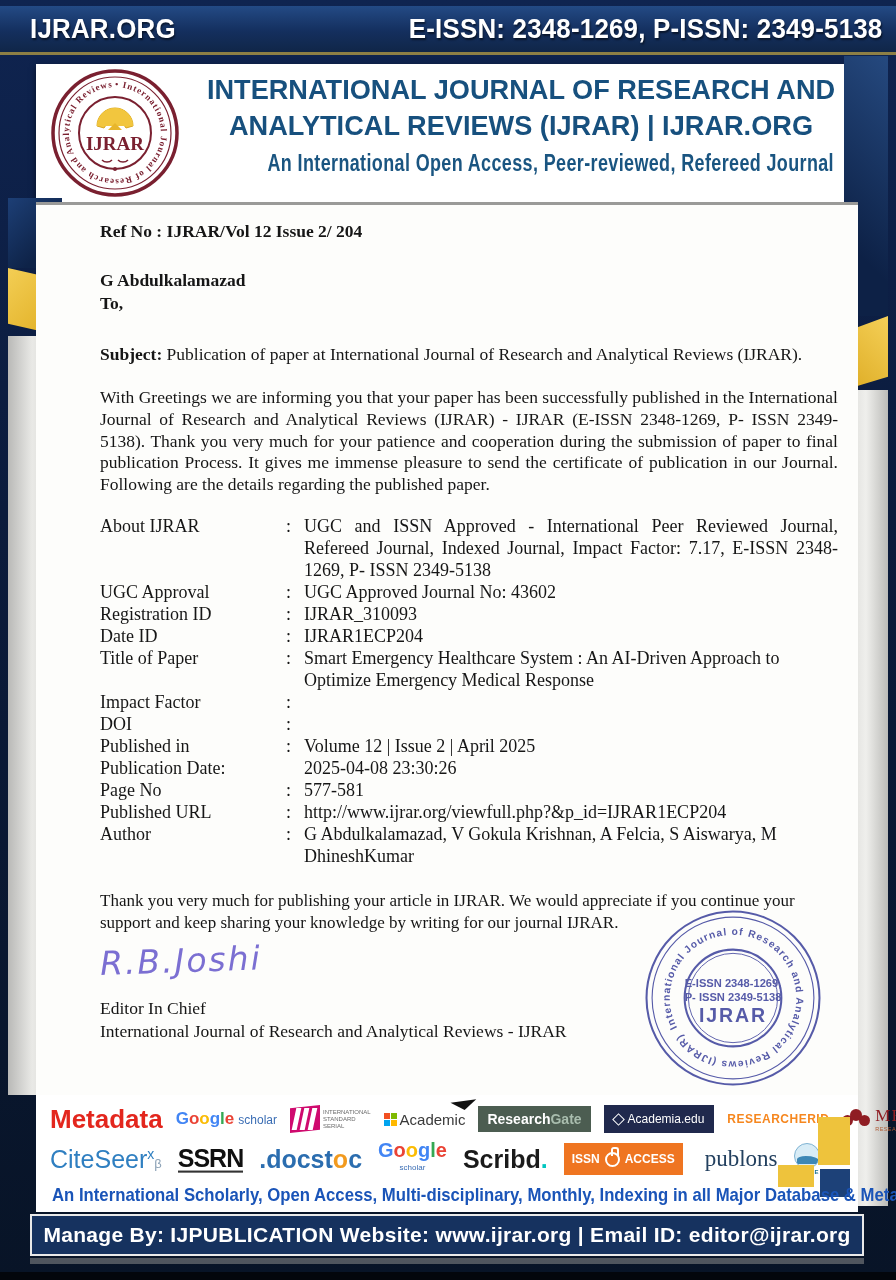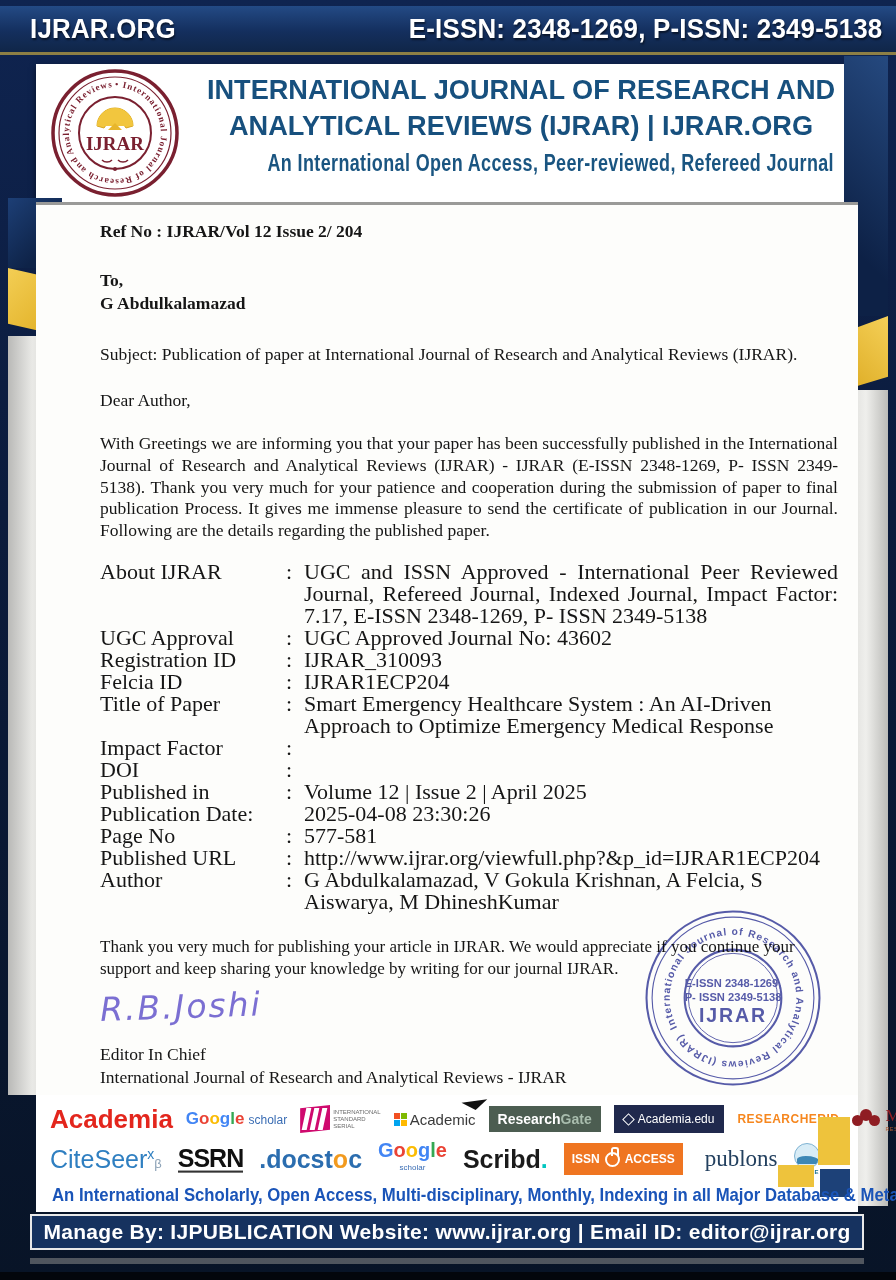--- a/index.html
+++ b/index.html
@@ -38,25 +38,25 @@
   .band-right .silver { height:816px; background:linear-gradient(90deg,#d8d8d5 0%,#efefec 50%,#bbbbb8 100%); position:relative; }
   .band-right .silver::after { content:""; position:absolute; left:12px; top:0; width:2px; height:100%; background:#e6d38e; }
 
   
   .page { position:absolute; left:36px; top:202px; width:822px; height:893px; background:#fdfdfb;
     border-top:3px solid #9a9a98; padding:8px 20px 0 64px; overflow:hidden; }
   .page, .page * { color:#161616; }
   .refno { font-size:17.5px; font-weight:700; margin-top:8px; }
   .toblock { margin-top:27px; font-weight:700; font-size:17.5px; line-height:23px; }
   .subject { margin-top:29px; font-size:17.5px; }
-  .subject b { font-weight:400; }
+  .subject b { font-weight:700; }
   .dear { margin-top:25px; font-size:17.5px; }
   .bodypar { margin-top:22px; font-size:17.5px; line-height:21.8px; text-align:justify; }
   .details { margin-top:19px; }
-  .drow { display:grid; grid-template-columns:186px 18px 1fr; font-size:22px; line-height:22px; }
+  .drow { display:grid; grid-template-columns:186px 18px 1fr; font-size:18px; line-height:22px; }
   .drow .dval.just { text-align:justify; }
   .closing { margin-top:23px; font-size:17px; line-height:22px; }
   .signature { margin-top:10px; font-family:"DejaVu Sans", sans-serif; font-style:italic;
     font-size:33px; color:#7b6fd2; letter-spacing:2px; transform:rotate(-2deg); transform-origin:left center; width:260px; }
   .signoff { margin-top:14px; font-size:17.5px; line-height:23px; }
 
   .stamp { position:absolute; left:604px; top:700px; width:186px; height:186px; mix-blend-mode:multiply; opacity:.93; }
 
   
   .strip { position:absolute; left:36px; top:1095px; width:822px; height:117px; background:#ffffff; padding:6px 10px 0 14px; }
@@ -116,21 +116,21 @@
 
   .sq { position:absolute; }
   .sq1 { right:8px; top:22px; width:32px; height:48px; background:#eec33c; }
   .sq2 { right:44px; top:70px; width:36px; height:22px; background:#eec33c; }
   .sq3 { right:8px; top:74px; width:30px; height:28px; background:#1d4178; }
 
   .tagline { position:absolute; left:16px; bottom:6px; font-family:"Liberation Sans", sans-serif; font-weight:800;
     font-size:19px; color:#1a54b8; transform:scaleX(.88); transform-origin:left center; white-space:nowrap; }
 
   
-  .managebar { position:absolute; left:30px; top:1214px; width:834px; height:36px; background:#16325f;
+  .managebar { position:absolute; left:30px; top:1214px; width:834px; height:42px; background:#16325f;
     border:2px solid #e9e9e9; display:flex; align-items:center; justify-content:center; }
   .managebar span { color:#ffffff; font-family:"Liberation Sans", sans-serif; font-weight:700; font-size:21px; letter-spacing:.3px; }
   .shadowline { position:absolute; left:30px; top:1258px; width:834px; height:6px; background:#8d8d8d; opacity:.55; }
   .bottomedge { position:absolute; left:0; top:1272px; width:896px; height:8px; background:#03060c; }
 
   svg text { user-select:none; }
 </style>
 </head>
 <body>
 
@@ -177,48 +177,47 @@
   <div class="band-right">
     <div class="navy"></div>
       <div class="gold"></div>
       <div class="silver"></div>
   </div>
 
   <div class="page">
     <div class="refno">Ref No : IJRAR/Vol 12 Issue 2/ 204</div>
 
     <div class="toblock">
+      <div>G Abdulkalamazad</div>
       <div>To,</div>
-      <div>G Abdulkalamazad</div>
     </div>
 
     <div class="subject"><b>Subject:</b><span> Publication of paper at International Journal of Research and Analytical Reviews (IJRAR).</span></div>
 
-    <div class="dear">Dear Author,</div>
 
     <div class="bodypar">With Greetings we are informing you that your paper has been successfully published in the International Journal of Research and Analytical Reviews (IJRAR) - IJRAR (E-ISSN 2348-1269, P- ISSN 2349-5138).  Thank you very much for your patience and cooperation during the submission of paper to final publication Process. It gives me immense pleasure to send the certificate of publication in our Journal. Following are the details regarding the published paper.</div>
 
     <div class="details">
       <div class="drow">
           <span class="dlabel">About IJRAR</span>
           <span class="dsep">:</span>
           <span class="dval just">UGC and ISSN Approved - International Peer Reviewed Journal, Refereed Journal, Indexed Journal, Impact Factor: 7.17, E-ISSN 2348-1269, P- ISSN 2349-5138</span>
         </div>
       <div class="drow">
           <span class="dlabel">UGC Approval</span>
           <span class="dsep">:</span>
           <span class="dval">UGC Approved Journal No: 43602</span>
         </div>
       <div class="drow">
           <span class="dlabel">Registration ID</span>
           <span class="dsep">:</span>
           <span class="dval">IJRAR_310093</span>
         </div>
       <div class="drow">
-          <span class="dlabel">Felcia ID</span>
+          <span class="dlabel">Date ID</span>
           <span class="dsep">:</span>
           <span class="dval">IJRAR1ECP204</span>
         </div>
       <div class="drow">
           <span class="dlabel">Title of Paper</span>
           <span class="dsep">:</span>
           <span class="dval">Smart Emergency Healthcare System : An AI-Driven Approach to Optimize Emergency Medical Response</span>
         </div>
       <div class="drow">
           <span class="dlabel">Impact Factor</span>
@@ -284,21 +283,21 @@
         </g>
         <text x="100" y="88" text-anchor="middle" font-family="Liberation Sans, sans-serif" font-size="12" font-weight="600" fill="#4a4fa5">E-ISSN 2348-1269,</text>
         <text x="100" y="103" text-anchor="middle" font-family="Liberation Sans, sans-serif" font-size="12" font-weight="600" fill="#4a4fa5">P- ISSN 2349-5138</text>
         <text x="100" y="126" text-anchor="middle" font-family="Liberation Sans, sans-serif" font-size="21" font-weight="700" letter-spacing="2" fill="#4a4fa5">IJRAR</text>
       </svg>
     </div>
   </div>
 
   <div class="strip">
     <div class="lrow lrow1">
-      <span class="bx-indexing">Academia</span>
+      <span class="bx-indexing">Metadata</span>
       <span class="gs1"><span class="gword"><span style="color: rgb(66, 133, 244);">G</span><span style="color: rgb(234, 67, 53);">o</span><span style="color: rgb(251, 188, 5);">o</span><span style="color: rgb(66, 133, 244);">g</span><span style="color: rgb(52, 168, 83);">l</span><span style="color: rgb(234, 67, 53);">e</span></span> <span class="gsub">scholar</span></span>
       <span class="issn">
           <span class="bars">
             <i></i>
             <i></i>
             <i></i>
           </span>
           <span class="txt"><span>INTERNATIONAL</span><br><span>STANDARD</span><br><span>SERIAL</span></span>
         </span>
       <span class="msac">

